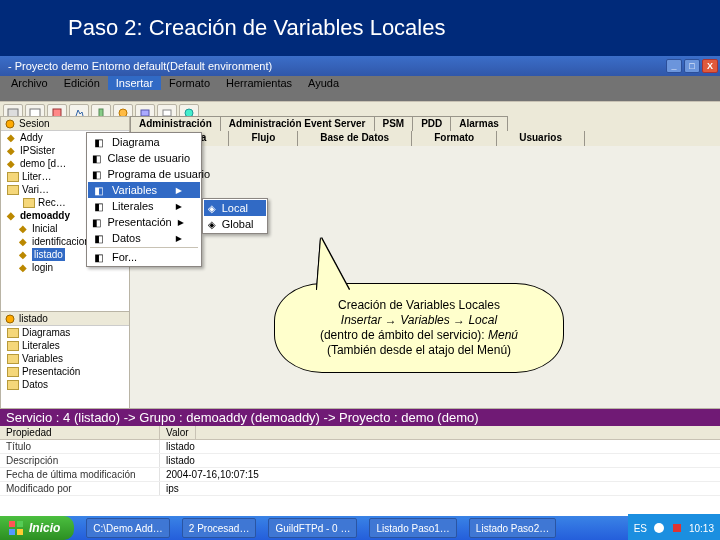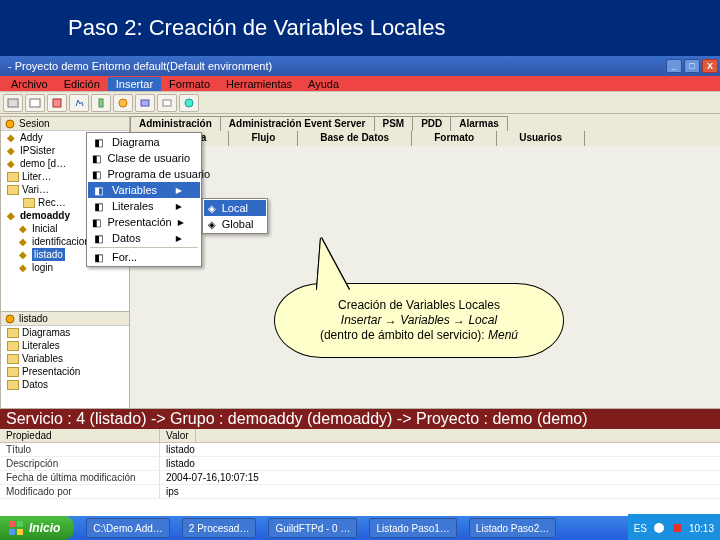--- a/index.html
+++ b/index.html
@@ -9,21 +9,21 @@
   .slide-title { color: #fff; font-size: 22px; font-family: Arial, sans-serif; }
 
   .app { position: relative; width: 720px; height: 460px; background: #ece9d8; }
 
   .app-title { height: 20px; background: linear-gradient(#3b6ec9,#3057a9); display: flex; align-items: center; justify-content: space-between; padding: 0 2px; }
   .app-title-text { color:#fff; font-size:11px; padding-left:6px; white-space:nowrap; overflow:hidden; }
   .win-controls { display:flex; gap:2px; }
   .win-btn { width:16px; height:14px; background:#6b95dc; border:1px solid #2c4f99; border-radius:2px; display:flex; align-items:center; justify-content:center; color:#fff; font-size:9px; font-weight:bold; cursor:pointer; }
   .win-btn.close { background:#e05a3c; border-color:#a33; }
 
-  .menubar { height:16px; background:#ef4444; display:flex; align-items:flex-end; padding-left:3px; border-bottom:1px solid #c8c2b4; font-size:11px; }
+  .menubar { height:26px; background:#737373; display:flex; align-items:flex-start; padding-left:3px; border-bottom:1px solid #c8c2b4; font-size:11px; }
   .menu-item { padding:1px 8px; cursor:pointer; }
   .menu-item.open { background:#316ac5; color:#fff; }
 
   .toolbar { height:22px; background:#ece9d8; border-bottom:1px solid #b9b4a5; display:flex; align-items:center; padding-left:3px; gap:2px; }
   .tbtn { width:20px; height:18px; border:1px solid #b9b4a5; background:#f5f3ec; border-radius:2px; display:flex; align-items:center; justify-content:center; font-size:10px; color:#555; cursor:pointer; }
 
   .tabstrip { position:absolute; top:60px; left:130px; right:0; height:30px; background:#ece9d8; font-size:10px; }
   .tabrow { display:flex; height:15px; }
   .tab { border:1px solid #99958a; border-bottom:none; background:#ece9d8; padding:0 8px; height:15px; line-height:14px; margin-right:-1px; white-space:nowrap; cursor:pointer;font-weight:bold; }
   .tabrow2 .tab { border-top:none; padding:0 22px; }
@@ -49,21 +49,21 @@
   .dd-sep { height:1px; background:#c8c2b4; margin:1px 2px; }
   .dd1 { top:76px; left:86px; width:116px; }
   .dd2 { top:142px; left:202px; width:66px; }
 
   
   .callout { position:absolute; top:227px; left:274px; width:290px; background:#ffffcc; border:1.5px solid #000; border-radius:48px/38px; padding:14px 18px; font-size:12px; text-align:center; line-height:1.25; }
   .callout:before { content:""; position:absolute; top:-46px; left:42px; width:0; height:0; border-left:4px solid transparent; border-right:28px solid transparent; border-bottom:52px solid #ffffcc; filter:drop-shadow(0 -1px 0 #000) drop-shadow(-1px 0 0 #000) drop-shadow(1px 0 0 #000); }
 
   
   .propgrid { position:absolute; left:0; right:0; bottom:0; height:108px; background:#fff; border-top:1px solid #b9b4a5; font-size:10px; }
-  .propgrid .ph { background:#7f1d1d; color:#fff; padding:1px 6px; font-size:16px; }
+  .propgrid .ph { background:#701a75; color:#fff; padding:1px 6px; font-size:13px; }
   .propgrid .cols { display:flex; background:#ece9d8; border-bottom:1px solid #c8c2b4; }
   .propgrid .cols div { padding:1px 6px; border-right:1px solid #c8c2b4; }
   .propgrid .row { display:flex; border-bottom:1px solid #eee; }
   .propgrid .row div { padding:0 6px; line-height:13px; }
   .propgrid .row .k { width:160px; color:#333; border-right:1px solid #e2e2e2; }
 
   
   .taskbar { position:absolute; left:0; right:0; bottom:0; height:24px; background:linear-gradient(#3a83e6,#245edb); display:flex; align-items:center; font-size:10px; color:#fff; }
   .start { height:24px; background:linear-gradient(#4bbf3f,#2c8f22); padding:0 14px 0 8px; display:flex; align-items:center; gap:5px; font-weight:bold; font-style:italic; border-radius:0 10px 10px 0; cursor:pointer; font-size:12px; }
   .task { height:20px; margin-left:12px; padding:0 6px; background:#3f77d4; border:1px solid #2a55a3; border-radius:2px; display:flex; align-items:center; gap:4px; white-space:nowrap; cursor:pointer; max-width:110px; overflow:hidden; }
@@ -329,20 +329,21 @@
         <span>Global</span>
       </div>
     </div>
 
   <div class="callout">
     <div>Creación de Variables Locales</div>
     <div><em>Insertar → Variables → Local</em></div>
     <div>
       <span>(dentro de ámbito del servicio): </span><em>Menú</em>
     </div>
+    <div>(También desde el atajo del Menú)</div>
   </div>
 
 </div>
 
 <div class="taskbar">
   <div class="start">
     <svg width="16" height="16">
         <rect x="1" y="1" width="6" height="6" fill="#f55"></rect>
         <rect x="9" y="1" width="6" height="6" fill="#5c5"></rect>
         <rect x="1" y="9" width="6" height="6" fill="#59f"></rect>

